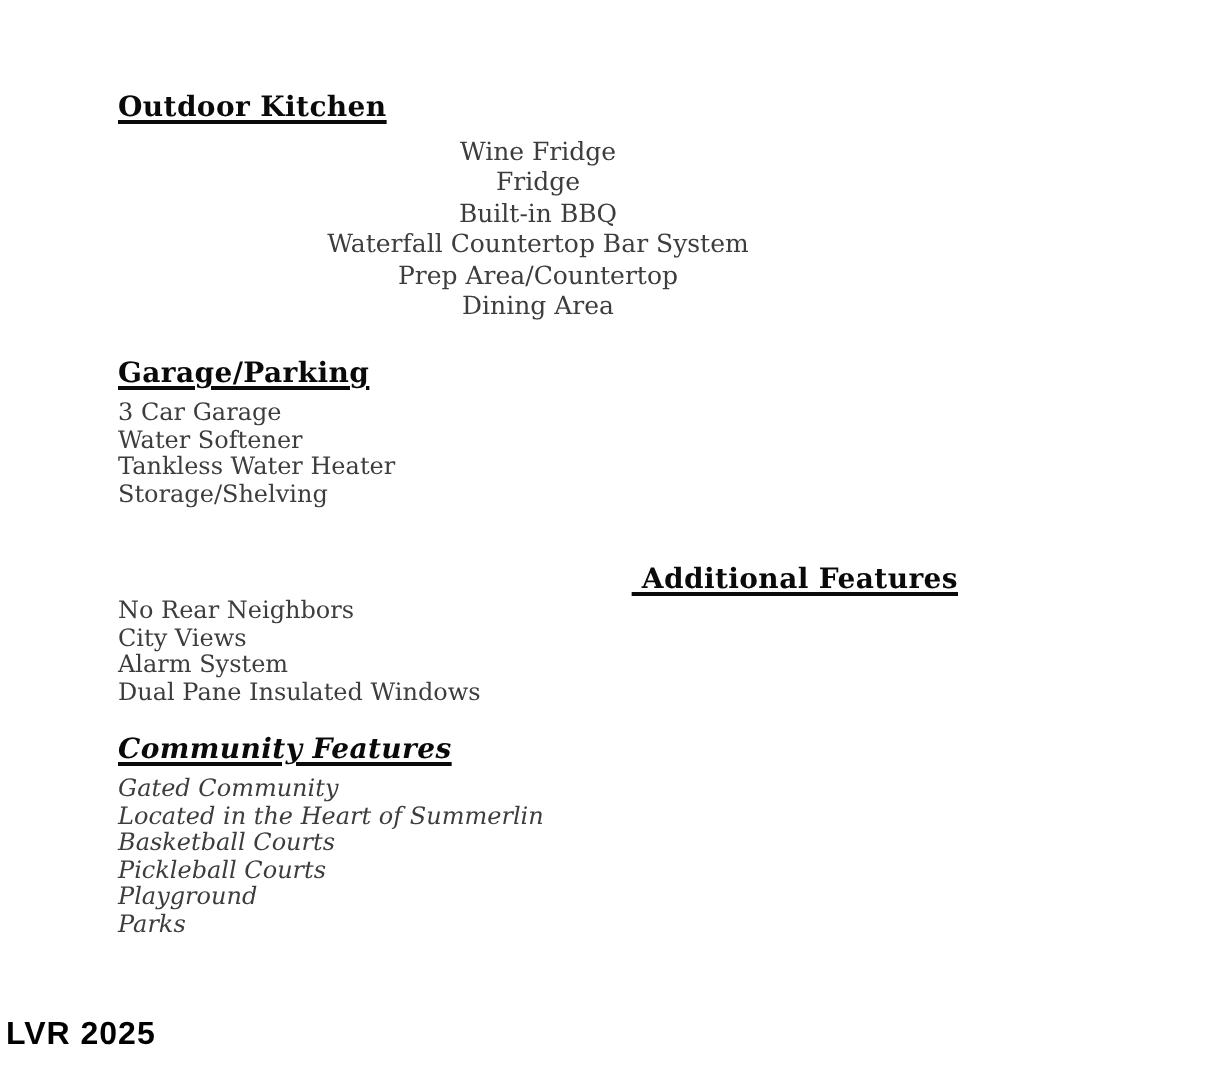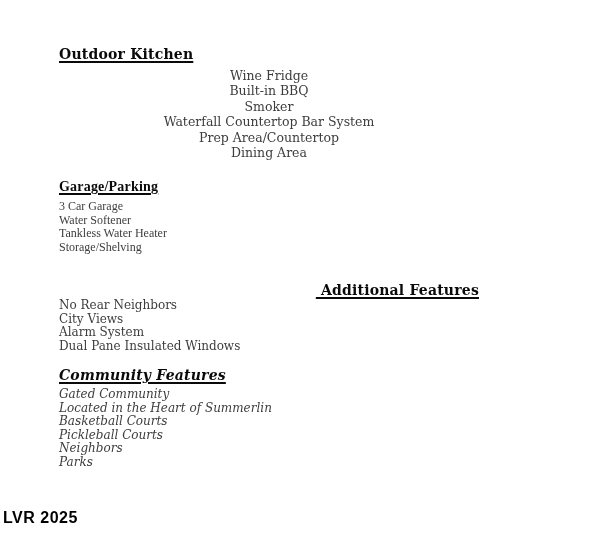--- a/index.html
+++ b/index.html
@@ -37,21 +37,21 @@
     white-space: pre;
   }
   .feature-item {
     color: #3d3d3d;
     white-space: pre;
   }
   
   .sec-0 .section-heading { margin: 0 0 6px 0; }
   .sec-0 .feature-item { font-size: 12.5px; line-height: 15.4px; text-align: center; }
   
-  .sec-1 { margin-top: 19px; font-family: Liberation Serif, serif; }
+  .sec-1 { margin-top: 19px; }
   .sec-1 .section-heading { margin: 0 0 5px 0; }
   .sec-2 { margin-top: 28px; }
   .sec-2 .section-heading { margin: 0 0 1px 0; text-align: right; }
   .sec-3 { margin-top: 14px; font-style: italic; }
   .sec-3 .section-heading { margin: 0 0 5px 0; }
   .sec-1 .feature-item,
   .sec-2 .feature-item,
   .sec-3 .feature-item { font-size: 12px; line-height: 13.5px; }
   .watermark {
     position: absolute;
@@ -66,22 +66,22 @@
 </style>
 </head>
 <body>
 
 <div class="page">
   <div class="content">
 
     <div class="section sec-0">
       <div class="section-heading">Outdoor Kitchen</div>
       <div class="feature-item">Wine Fridge</div>
+      <div class="feature-item">Fridge</div>
       <div class="feature-item">Built-in BBQ</div>
-      <div class="feature-item">Smoker</div>
       <div class="feature-item">Waterfall Countertop Bar System</div>
       <div class="feature-item">Prep Area/Countertop</div>
       <div class="feature-item">Dining Area</div>
     </div>
 
     <div class="section sec-1">
       <div class="section-heading">Garage/Parking</div>
       <div class="feature-item">3 Car Garage</div>
       <div class="feature-item">Water Softener</div>
       <div class="feature-item">Tankless Water Heater</div>
@@ -95,20 +95,20 @@
       <div class="feature-item">Alarm System</div>
       <div class="feature-item">Dual Pane Insulated Windows</div>
     </div>
 
     <div class="section sec-3">
       <div class="section-heading">Community Features</div>
       <div class="feature-item">Gated Community</div>
       <div class="feature-item">Located in the Heart of Summerlin</div>
       <div class="feature-item">Basketball Courts</div>
       <div class="feature-item">Pickleball Courts</div>
-      <div class="feature-item">Neighbors</div>
+      <div class="feature-item">Playground</div>
       <div class="feature-item">Parks</div>
     </div>
 
   </div>
 
   <div class="watermark">LVR 2025</div>
 </div>
 
 </body></html>

